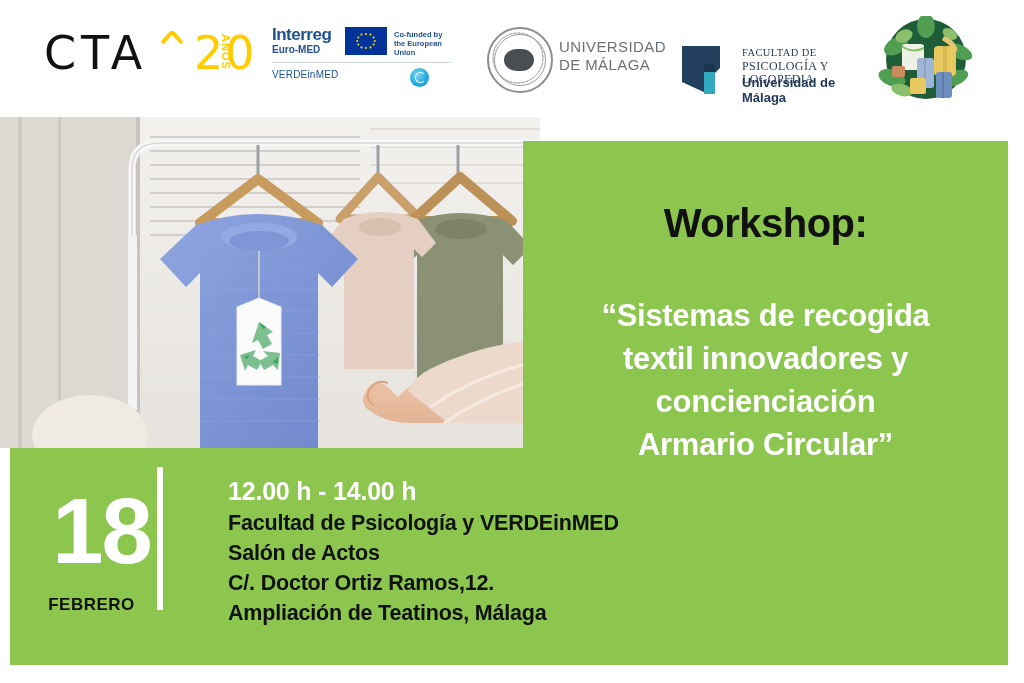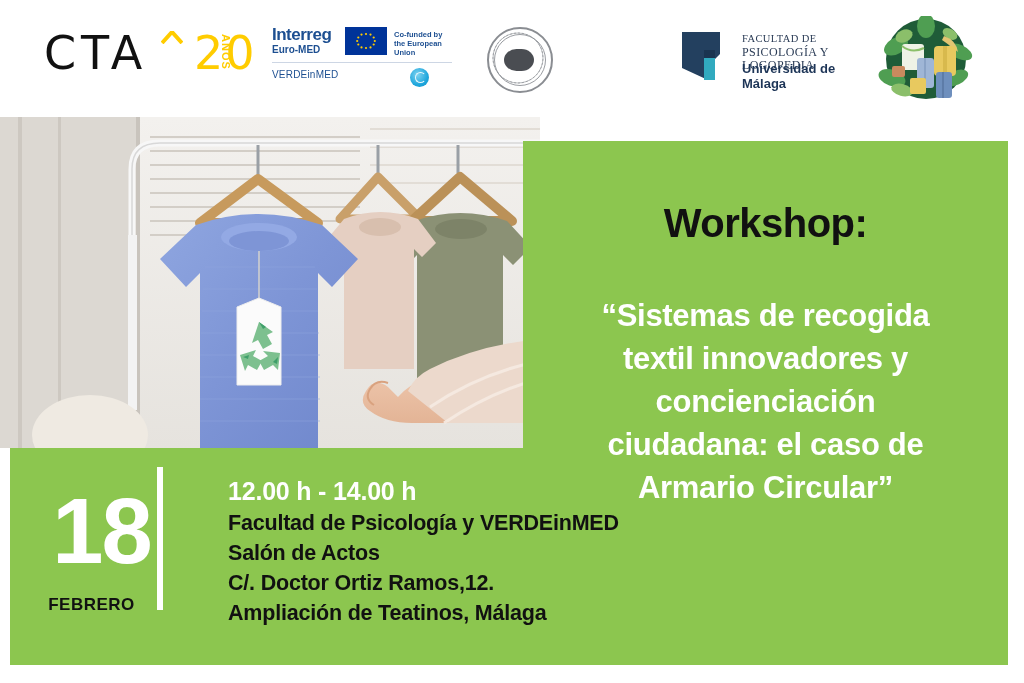--- a/index.html
+++ b/index.html
@@ -37,21 +37,21 @@
   .uma-seal{position:absolute;left:0;top:1px;width:62px;height:62px;border-radius:50%;
             border:2px solid #8a8d92;background:#fff;}
   .uma-seal:before{content:"";position:absolute;left:5px;top:5px;right:5px;bottom:5px;border-radius:50%;
             border:1px solid #9a9da2;}
   .uma-seal:after{content:"";position:absolute;left:15px;top:20px;width:30px;height:22px;border-radius:50%/60%;
             background:#4a4d52;}
   .uma-seal .ring-txt{position:absolute;left:0;top:0;width:58px;height:58px;}
   .uma-txt{position:absolute;left:72px;top:12px;font-size:15px;color:#6d7075;line-height:18px;letter-spacing:.4px;}
 
   
-  .fac{position:absolute;left:680px;top:24px;width:185px;height:66px;text-decoration:underline;}
+  .fac{position:absolute;left:680px;top:38px;width:185px;height:66px;text-decoration:underline;}
   .fac-mark{position:absolute;left:0;top:4px;width:48px;height:54px;}
   .fac-l1{position:absolute;left:62px;top:8px;font-size:10.5px;color:#2a3b55;letter-spacing:.4px;
           font-family:"Liberation Serif",serif;line-height:13px;}
   .fac-l2{position:absolute;left:62px;top:22px;font-size:12px;color:#2a3b55;letter-spacing:.4px;
           font-family:"Liberation Serif",serif;line-height:13px;}
   .fac-l3{position:absolute;left:62px;top:37px;font-size:13px;font-weight:700;color:#1d3557;line-height:15px;}
 
   
   .vmed{position:absolute;left:872px;top:16px;width:108px;height:86px;}
 
@@ -128,20 +128,24 @@
 
     <div class="uma">
       <div class="uma-seal">
         <svg class="ring-txt" viewBox="0 0 58 58">
           <circle cx="29" cy="29" r="25" fill="none" stroke="#9a9da2" stroke-width="0.7"></circle>
           <g stroke="#8a8d92" stroke-width="0.7" fill="none">
             <path d="M29 4 a25 25 0 0 1 0 50 a25 25 0 0 1 0 -50" stroke-dasharray="2 2"></path>
           </g>
         </svg>
       </div>
+      <div class="uma-txt">
+        <div>UNIVERSIDAD</div>
+        <div>DE MÁLAGA</div>
+      </div>
     </div>
 
     <div class="fac">
       <svg class="fac-mark" viewBox="0 0 48 54">
         <path d="M2 4 H40 V26 L28 38 V52 L2 40 Z" fill="#23405f"></path>
         <rect x="24" y="22" width="11" height="30" fill="#31aabf"></rect>
         <rect x="24" y="22" width="11" height="8" fill="#1a3450"></rect>
       </svg>
       <div class="fac-l1">FACULTAD DE</div>
       <div class="fac-l2">PSICOLOGÍA Y LOGOPEDIA</div>
@@ -283,21 +287,20 @@
 
   <div class="green-right"></div>
   <div class="green-bottom"></div>
 
   <div class="gr-inner">
     <div class="workshop">Workshop:</div>
     <div class="title">
       <div>“Sistemas de recogida</div>
       <div>textil innovadores y</div>
       <div>concienciación</div>
-      <div>ciudadana: el caso de</div>
       <div>Armario Circular”</div>
     </div>
   </div>
 
   <div class="datewrap">
     <div class="daynum">18</div>
   </div>
   <div class="month">FEBRERO</div>
   <div class="vrule"></div>
 

